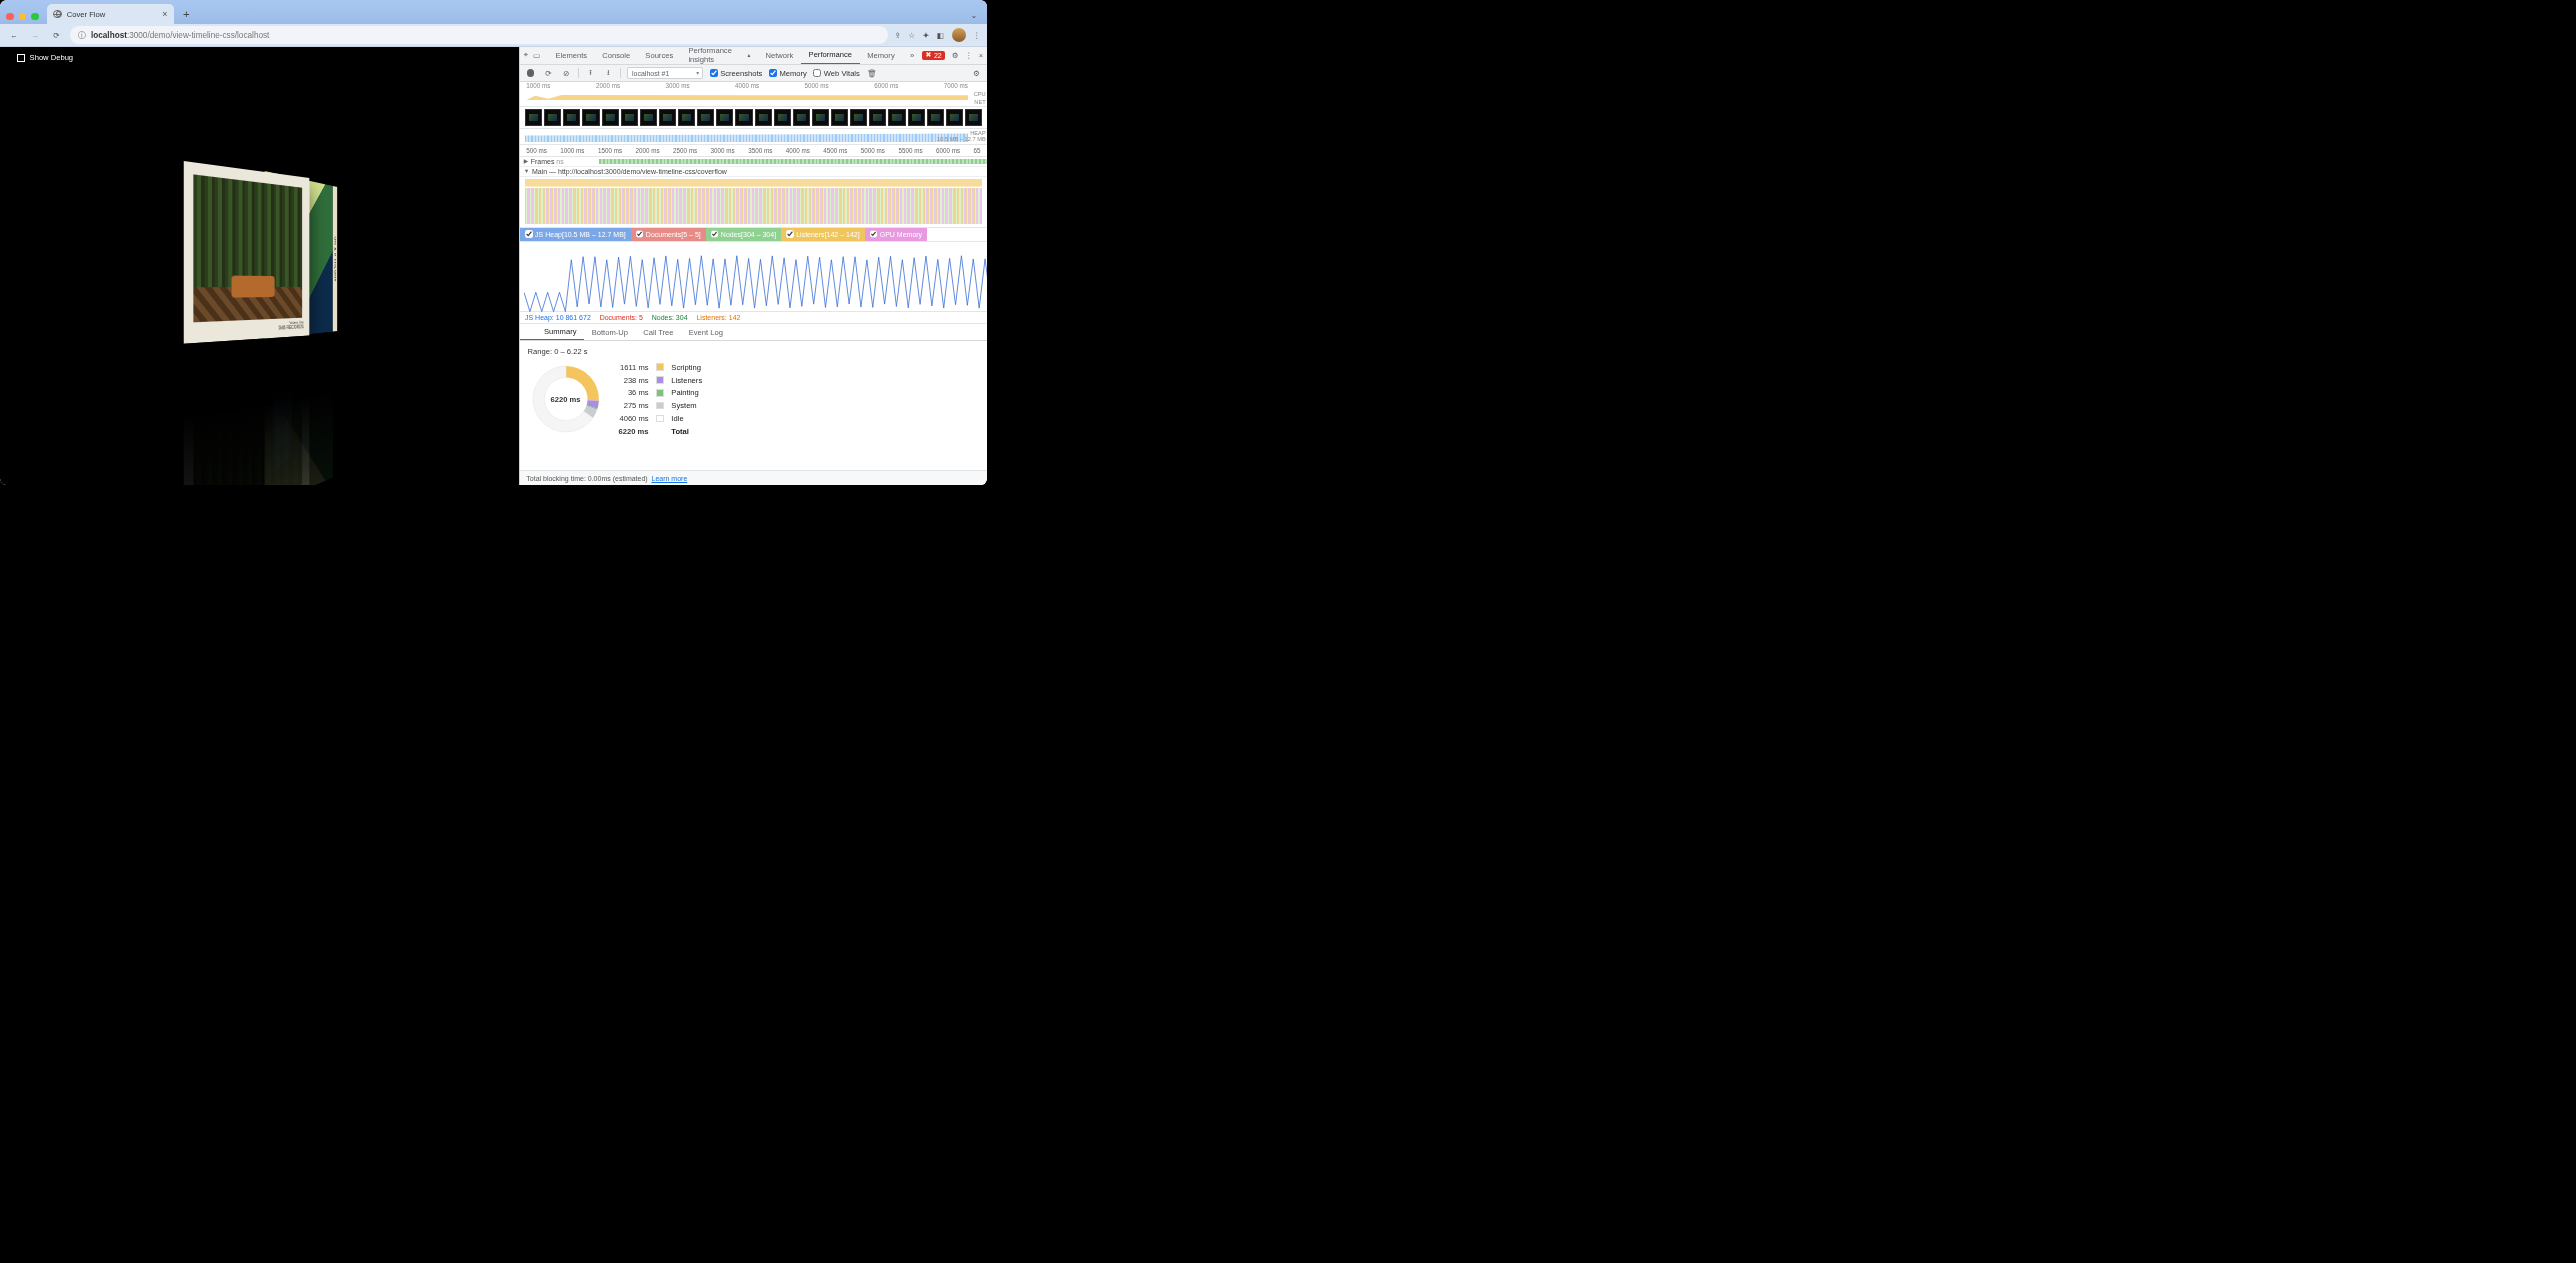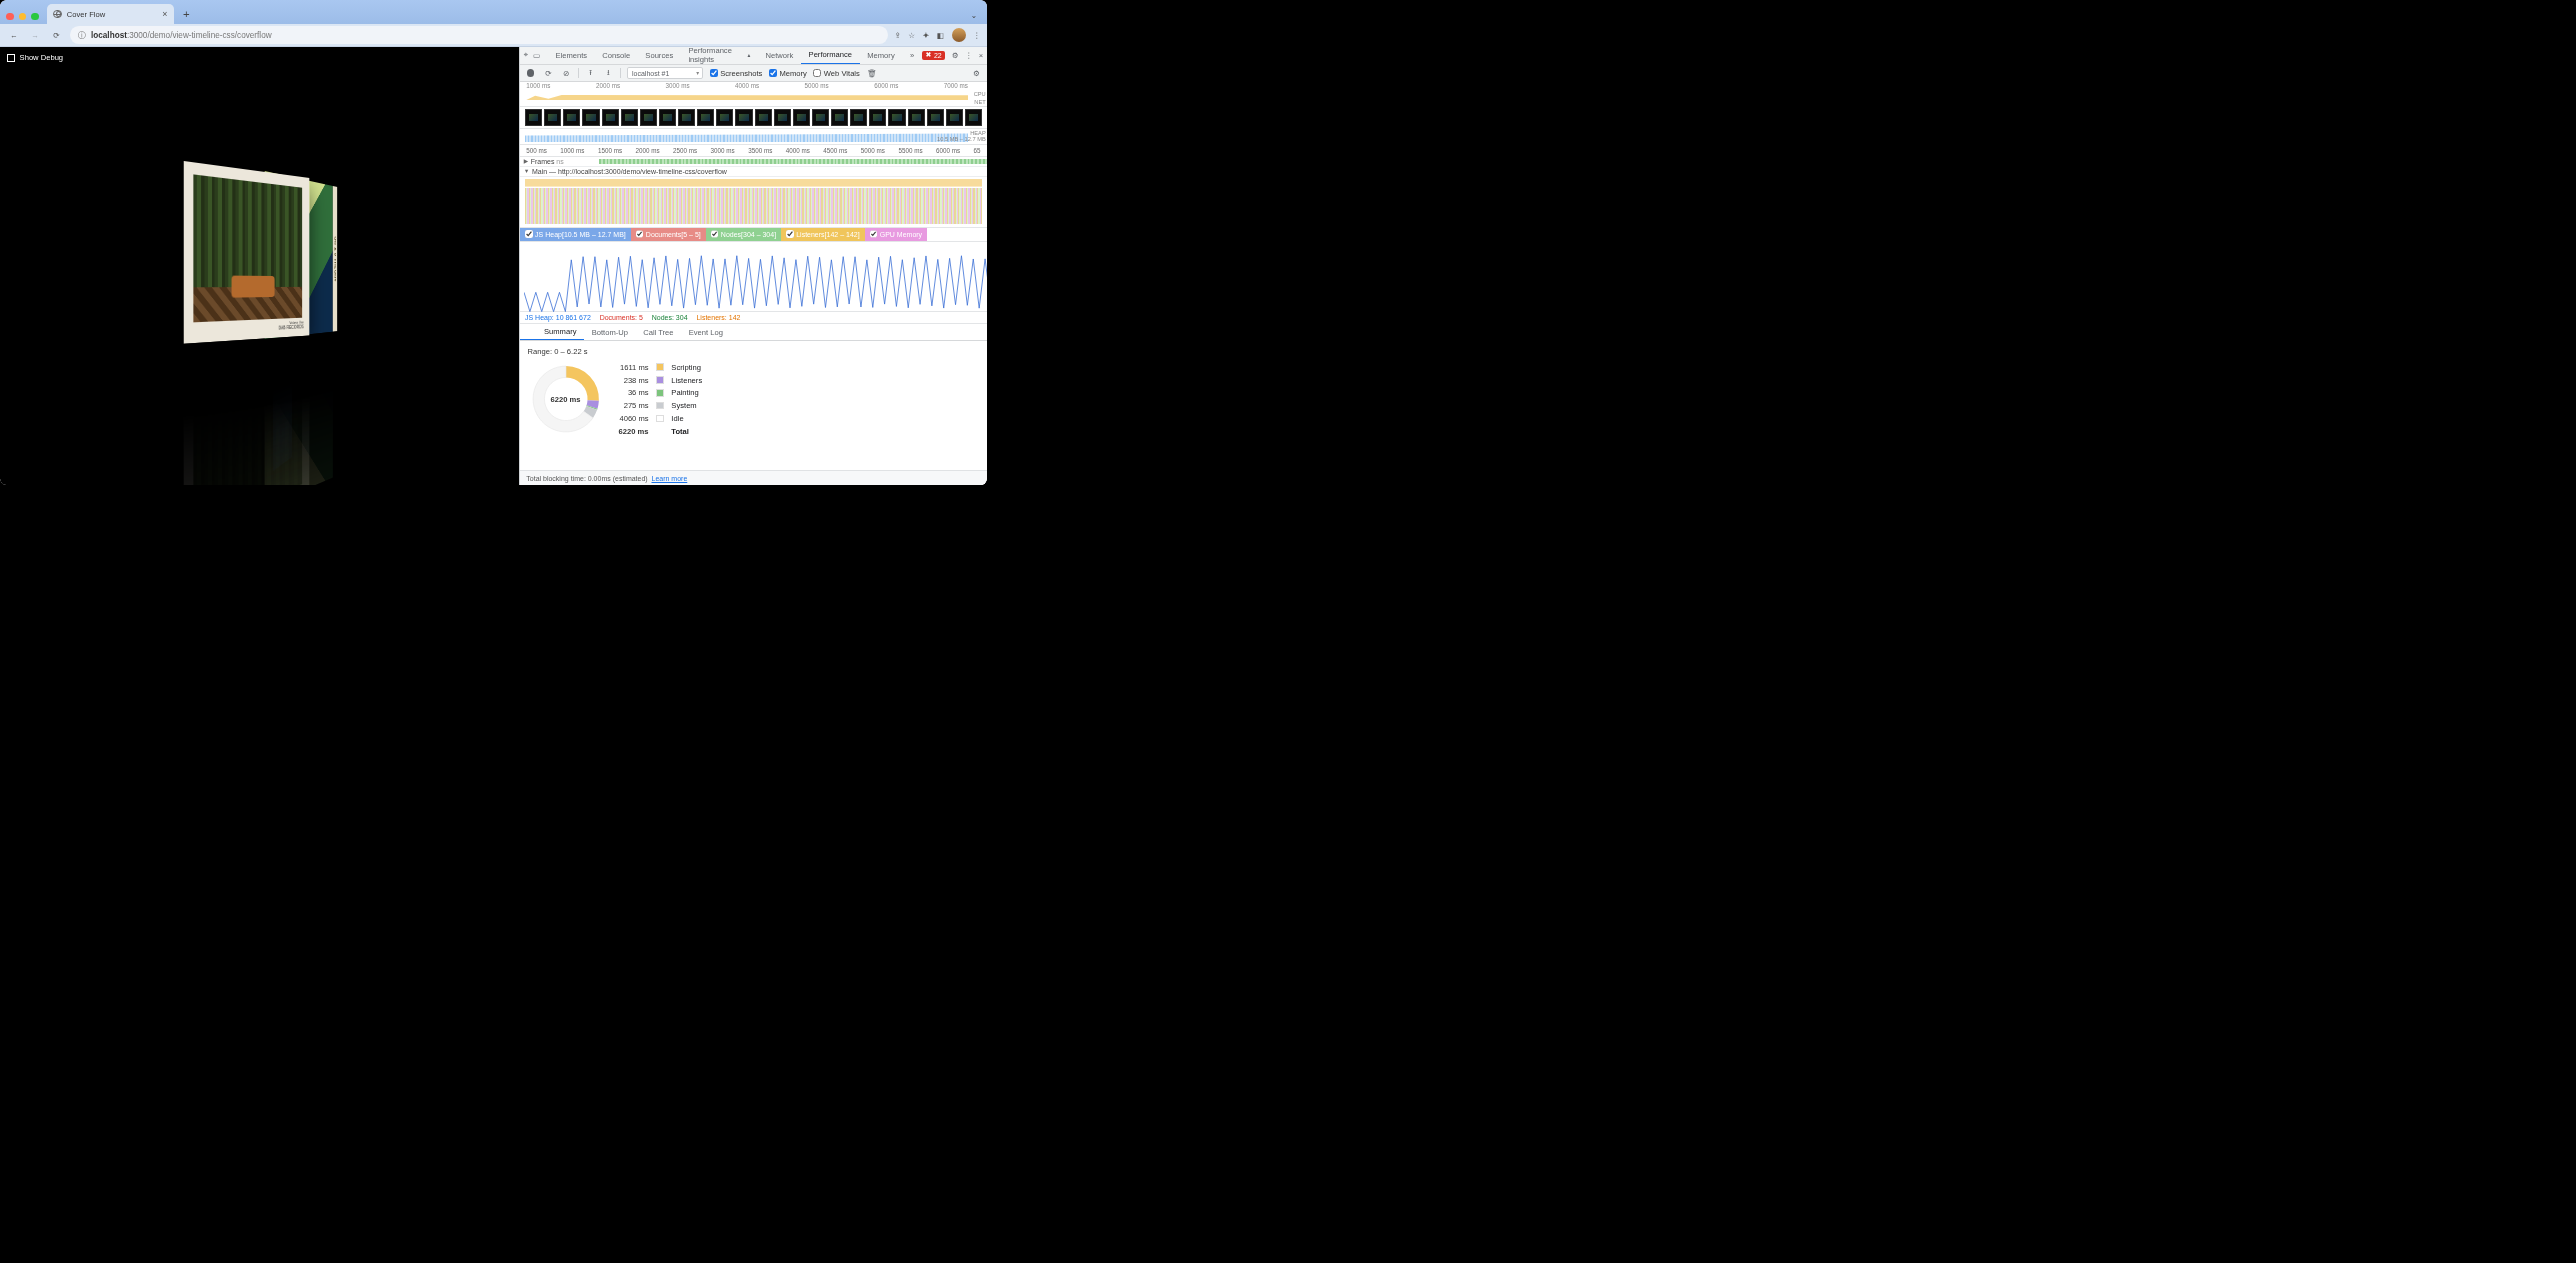--- a/index.html
+++ b/index.html
@@ -57,21 +57,21 @@
     padding:0 7.6px; gap:5px; color:#333; font-size:8.2px;
   }
   .url-prefix{color:#777}
   .addr-icons{display:flex;gap:7.6px;align-items:center;color:#555;}
   .avatar{width:14px;height:14px;border-radius:50%;background:linear-gradient(#d4a05a,#8b5a2b);}
   .content-row{flex:1;display:flex;min-height:0;}
   .page{
     flex:1; background:#000; position:relative; color:#fff;
     min-width:0;
   }
-  .debug-toggle{position:absolute;top:6.3px;left:7px;display:flex;align-items:center;gap:5px;font-size:7.6px;text-align:center;}
+  .debug-toggle{position:absolute;top:6.3px;left:17px;display:flex;align-items:center;gap:5px;font-size:7.6px;text-align:center;}
   .checkbox{width:7.6px;height:7.6px;border:0.9px solid #fff;background:transparent;}
   .coverflow{
     position:absolute; left:25px; right:0; top:120px; bottom:25px;
     perspective:760px; perspective-origin:45% 40%;
   }
   .cover{
     position:absolute; width:165px; height:165px;
     transform-style:preserve-3d;
     box-shadow:0 12.7px 25px rgba(0,0,0,.6);
   }
@@ -194,21 +194,21 @@
     <div class="new-tab">+</div>
     <div class="tab-expand">⌄</div>
   </div>
 
   <div class="addr-bar">
     <div class="nav-btn">←</div>
     <div class="nav-btn" style="opacity:.4">→</div>
     <div class="nav-btn">⟳</div>
     <div class="url-input">
       <span style="color:#777">ⓘ</span>
-      <span><b>localhost</b><span class="url-prefix">:3000</span><span class="url-prefix">/demo/view-timeline-css/coverflow</span></span>
+      <span><b>localhost</b><span class="url-prefix">:3000</span><span class="url-prefix">/demo/view-timeline-css/localhost</span></span>
     </div>
     <div class="addr-icons">
       <span>⇪</span>
       <span>☆</span>
       <span style="font-weight:bold">✦</span>
       <span>◧</span>
       <div class="avatar"></div>
       <span>⋮</span>
     </div>
   </div>

